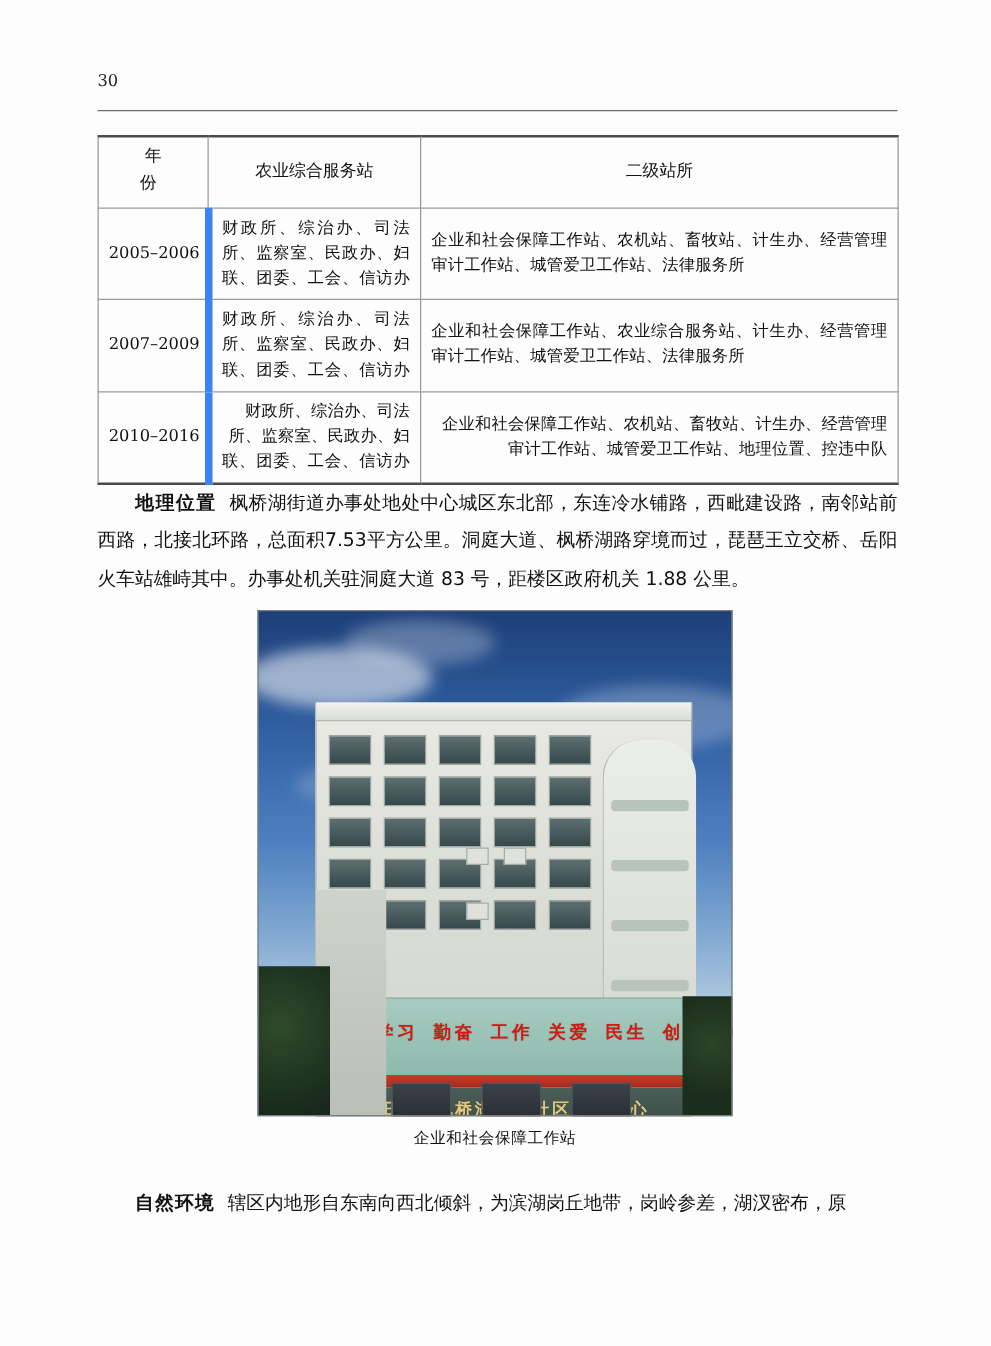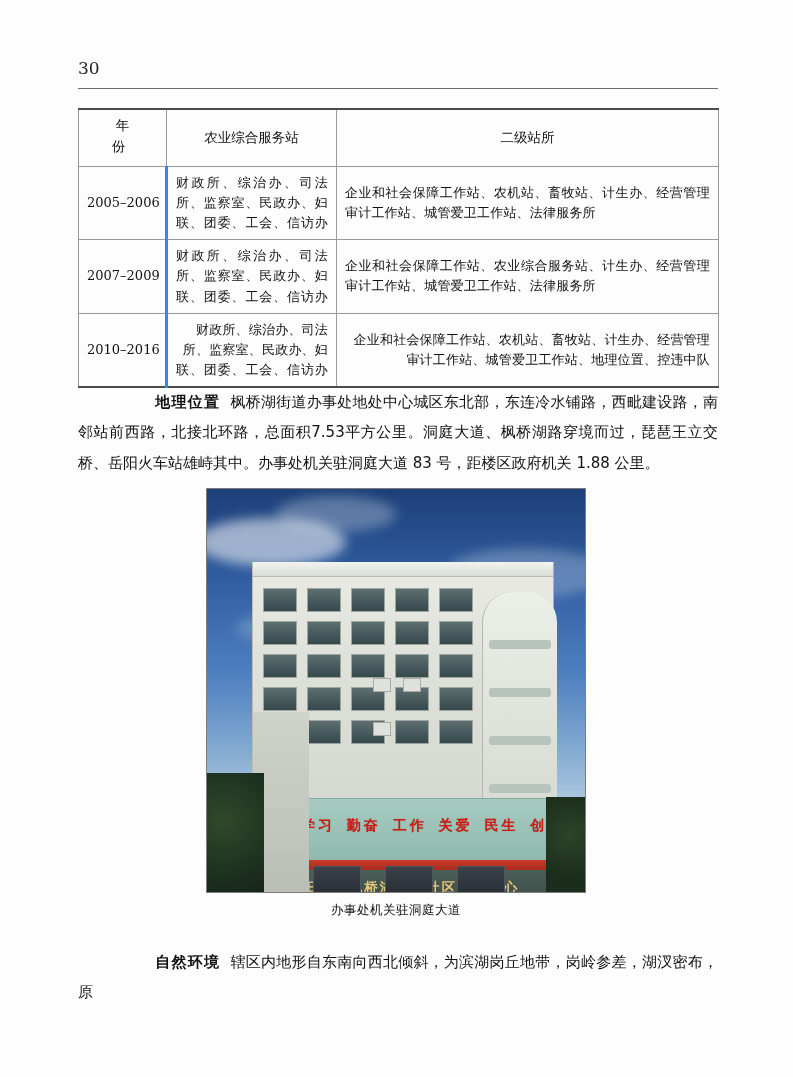--- a/index.html
+++ b/index.html
@@ -27,21 +27,21 @@
   .header {
     position: absolute;
     left: 78px;
     top: 58px;
     width: 640px;
     display: flex;
     align-items: baseline;
     gap: 16px;
   }
   .header .folio {
-    font-size: 17px;
+    font-size: 13px;
     color: #222;
     font-family: "DejaVu Serif", "Liberation Serif", serif;
   }
   .header .running-title {
     font-size: 15.5px;
     font-weight: bold;
     letter-spacing: 1.2px;
     color: #111;
   }
   .header-rule {
@@ -101,37 +101,36 @@
     text-align-last: justify;
     font-size: 13px;
     letter-spacing: 0.2px;
   }
   td.stations {
     text-align: justify;
     font-size: 13px;
     letter-spacing: 0.2px;
   }
   
-  table.data td.year { border-right: 3px solid #3b82f6; }
+  table.data td.year { border-right: 6px solid #3b82f6; }
 
   
   .para {
     position: absolute;
     left: 78px;
     width: 640px;
     font-size: 15px;
     line-height: 2.02;
     color: #111;
     text-align: justify;
     text-justify: inter-ideograph;
   }
   .para .lead {
     font-weight: bold;
     letter-spacing: 1px;
-    margin-left: 47px;
   }
   .para .gap { display: inline-block; width: 10px; }
   .p-geo { top: 372px; }
   .p-nature { top: 932px; }
   .p-geo .first-line-indent { display: inline-block; width: 30px; }
   .p-nature .first-line-indent { display: inline-block; width: 30px; }
 
   
   .figure {
     position: absolute;
@@ -432,20 +431,20 @@
           <div class="door d2"></div>
           <div class="door d3"></div>
         </div>
         <div class="bldg-left-wing"></div>
       </div>
 
       <div class="trees"></div>
       <div class="tree-right"></div>
       <div class="photo-border"></div>
     </div>
-    <div class="caption">办事处机关驻洞庭大道</div>
+    <div class="caption">企业和社会保障工作站</div>
   </div>
 
   <p class="para p-nature">
     <span class="first-line-indent"></span><span class="lead">自然环境</span><span class="gap"></span><span>辖区内地形自东南向西北倾斜，为滨湖岗丘地带，岗岭参差，湖汊密布，原</span>
   </p>
 
 </div>
 
 </body></html>

